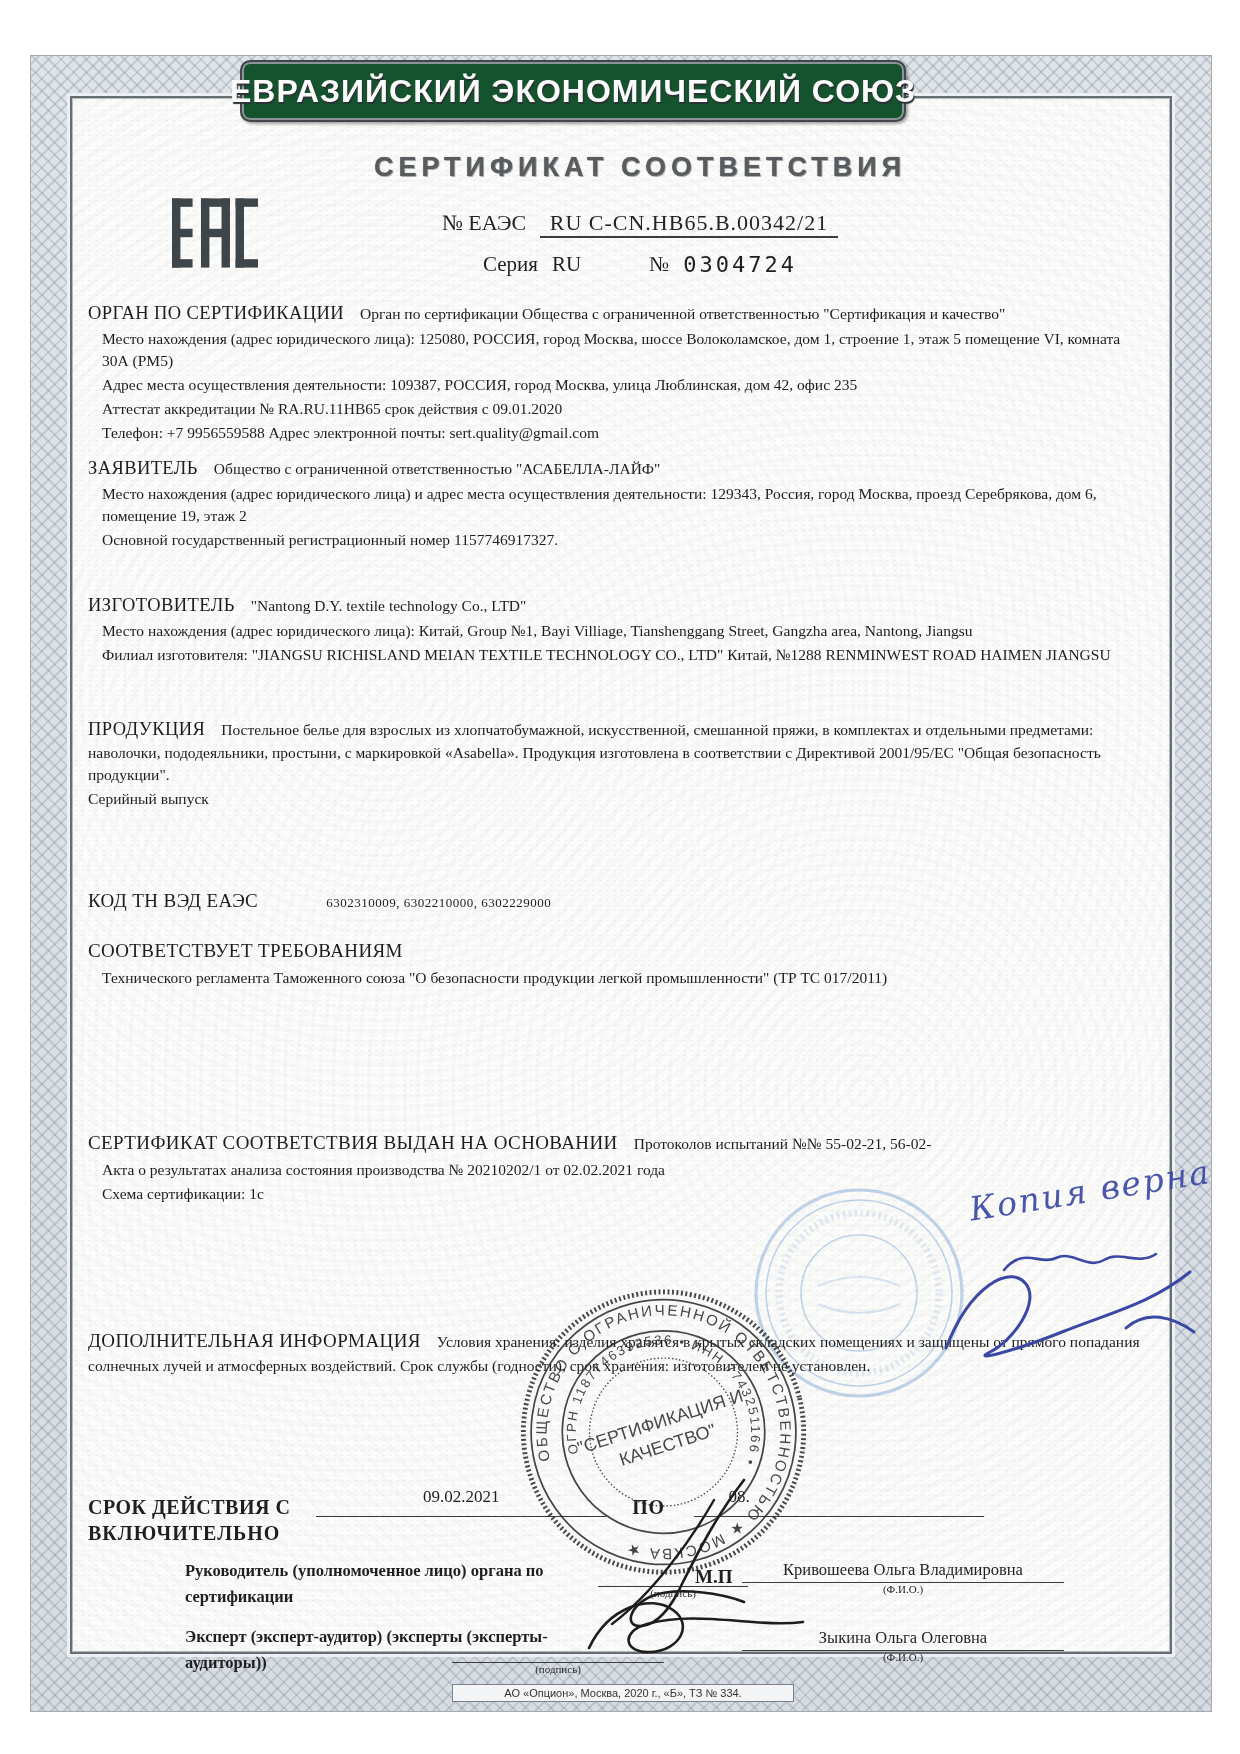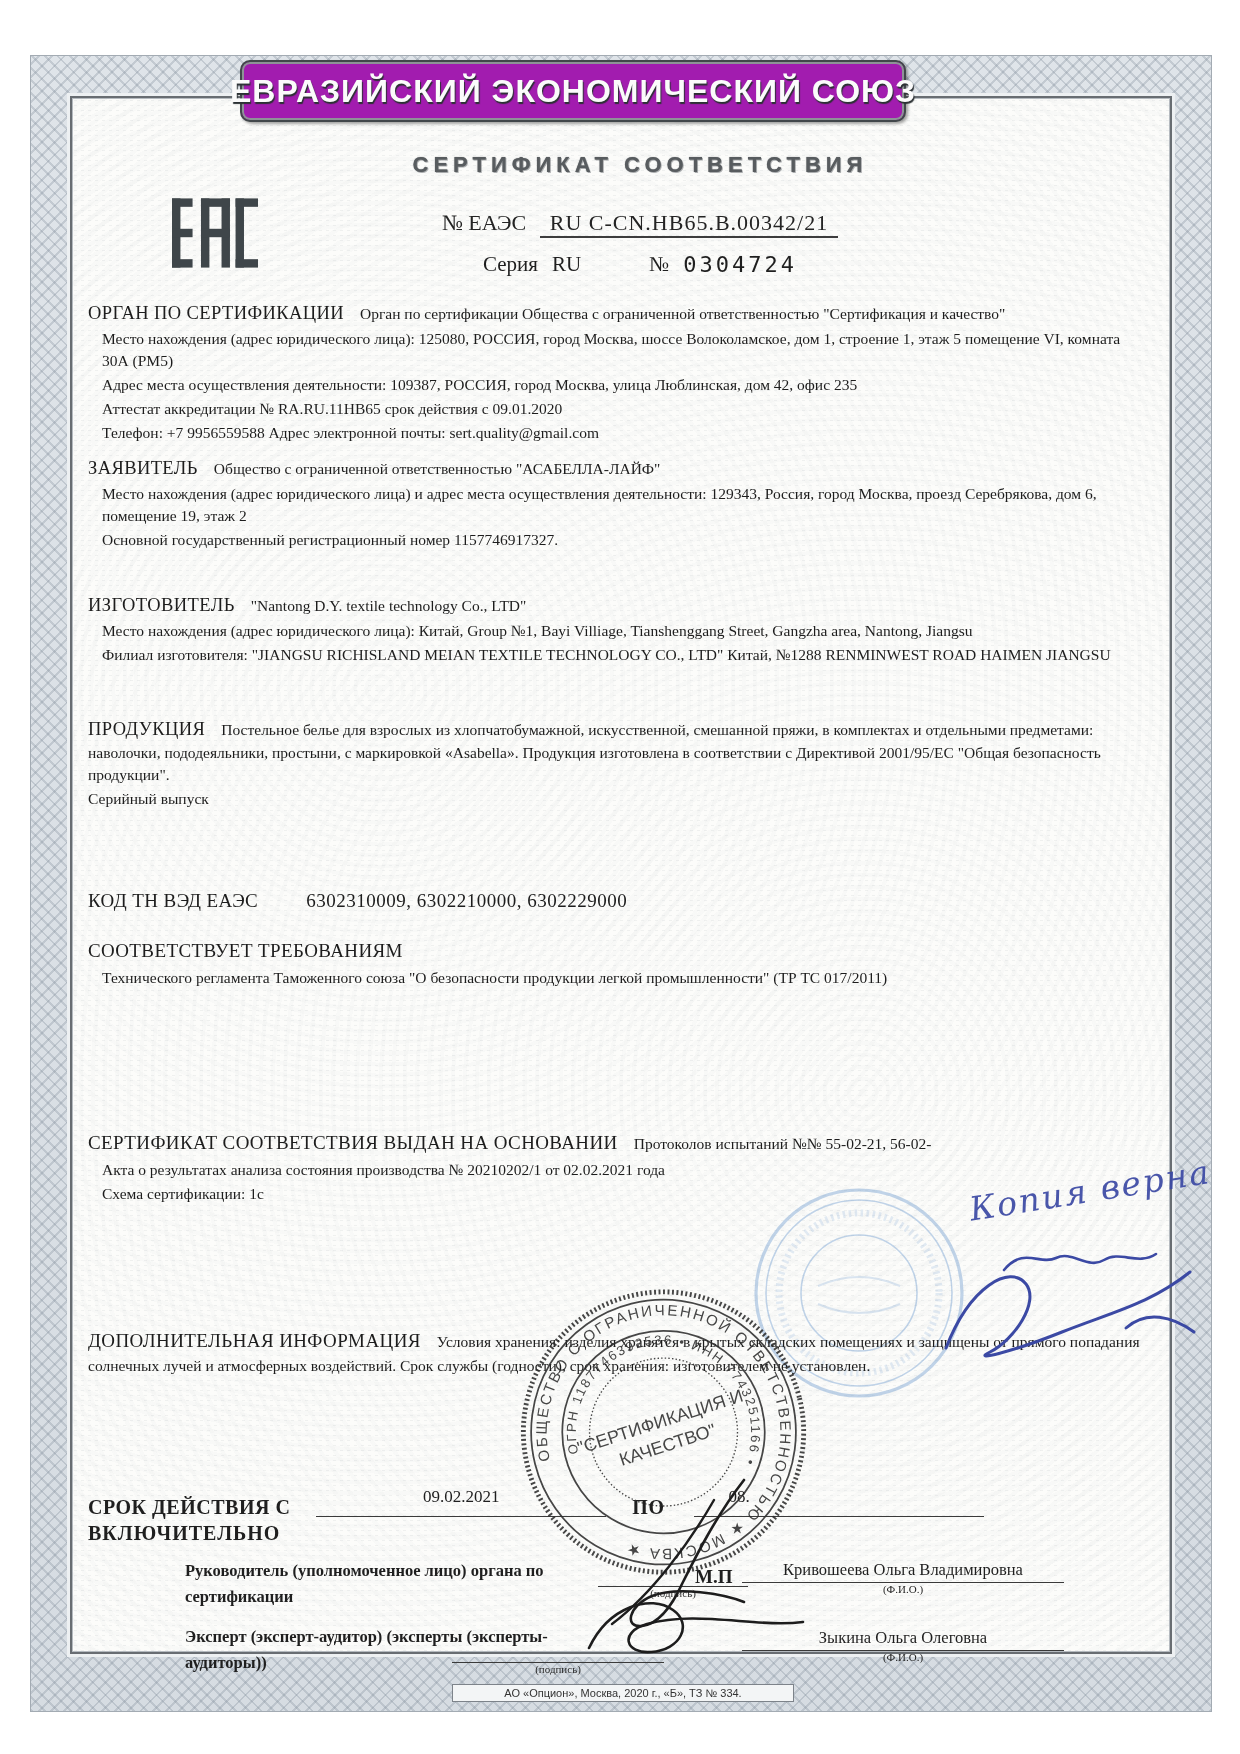--- a/index.html
+++ b/index.html
@@ -27,47 +27,47 @@
     background-image:
       radial-gradient(rgba(110,122,134,.14) 1px, transparent 1.3px),
       repeating-radial-gradient(circle at 28% 38%, rgba(140,150,160,.05) 0 4px, transparent 4px 11px),
       repeating-radial-gradient(circle at 72% 64%, rgba(140,150,160,.05) 0 4px, transparent 4px 12px);
     background-size: 7px 5px, auto, auto;
     opacity:.65; pointer-events:none;
   }
 
   .banner {
     position:absolute; left:240px; top:60px; width:662px; height:58px; z-index:6;
-    background:#a21caf; border:2px solid #42474b; border-radius:10px;
+    background:#14532d; border:2px solid #42474b; border-radius:10px;
     box-shadow: inset 0 0 0 2px #8e9397, 2px 2px 3px rgba(0,0,0,.35);
     display:flex; align-items:center; justify-content:center;
   }
   .banner span {
     font-family:"Liberation Sans", sans-serif; font-weight:bold; font-size:32px;
     letter-spacing:1px; color:#fbfbfb; text-shadow:1px 2px 1px #2c3134; white-space:nowrap;
   }
   .eac-logo { position:absolute; left:172px; top:192px; z-index:5; }
 
   .cert-title {
     position:absolute; left:160px; width:960px; top:152px; z-index:5; text-align:center;
-    font-family:"Liberation Sans", sans-serif; font-weight:bold; font-size:22px;
+    font-family:"Liberation Sans", sans-serif; font-weight:bold; font-size:27px;
     letter-spacing:5px; color:#585c5f; text-shadow:0 0 1px #6f7376, 1px 1px 0 rgba(90,95,99,.45);
   }
   .cert-no { position:absolute; left:160px; width:960px; top:210px; z-index:5; text-align:center; font-size:22px; color:#242424;}
   .cert-no .lbl { margin-right:8px; }
   .cert-no .val { border-bottom:2px solid #3d3d3d; padding:0 10px 1px; letter-spacing:1px; }
   .series-row { position:absolute; left:160px; width:960px; top:252px; z-index:5; display:flex; justify-content:center; gap:14px; font-size:21px; }
   .series-row .gap { width:40px; }
   .series-num { font-family:"DejaVu Sans Mono", monospace; font-size:22px; letter-spacing:3px; }
 
   .sec { position:absolute; left:88px; width:1062px; z-index:5; font-size:15.5px; line-height:1.42; color:#1d1d1d; }
   .sec-title { font-weight:normal; font-size:18.5px; letter-spacing:.4px; margin-right:16px; }
   .sec-title.big { font-size:19px; }
   .sec-line { padding-left:14px; margin-top:2px; }
-  .codes { margin-left:32px; font-size:19px; letter-spacing:.5px; }
+  .codes { margin-left:52px; font-size:13px; letter-spacing:.5px; }
 
   .validity-row { position:absolute; left:88px; top:1480px; width:1010px; z-index:5; display:flex; align-items:flex-end; }
   .validity-label { font-weight:bold; font-size:20px; letter-spacing:.5px; white-space:nowrap;margin-top:16px; }
   .blank { border-bottom:1.6px solid #3a3a3a; text-align:center; font-size:17px; padding-bottom:9px; }
   .blank.b1 { width:290px; margin:0 26px 2px 26px; }
   .blank.b2 { width:256px; margin:0 0 2px 30px; text-align:left; padding-left:34px; }
   .validity-incl { position:absolute; left:88px; top:1522px; z-index:5; font-weight:bold; font-size:20px; letter-spacing:1px; }
 
   .sig-label { position:absolute; left:185px; width:438px; z-index:8; font-weight:bold; font-size:16.5px; line-height:1.6; }
   .sig-caption-block { position:absolute; z-index:5; text-align:center; }

